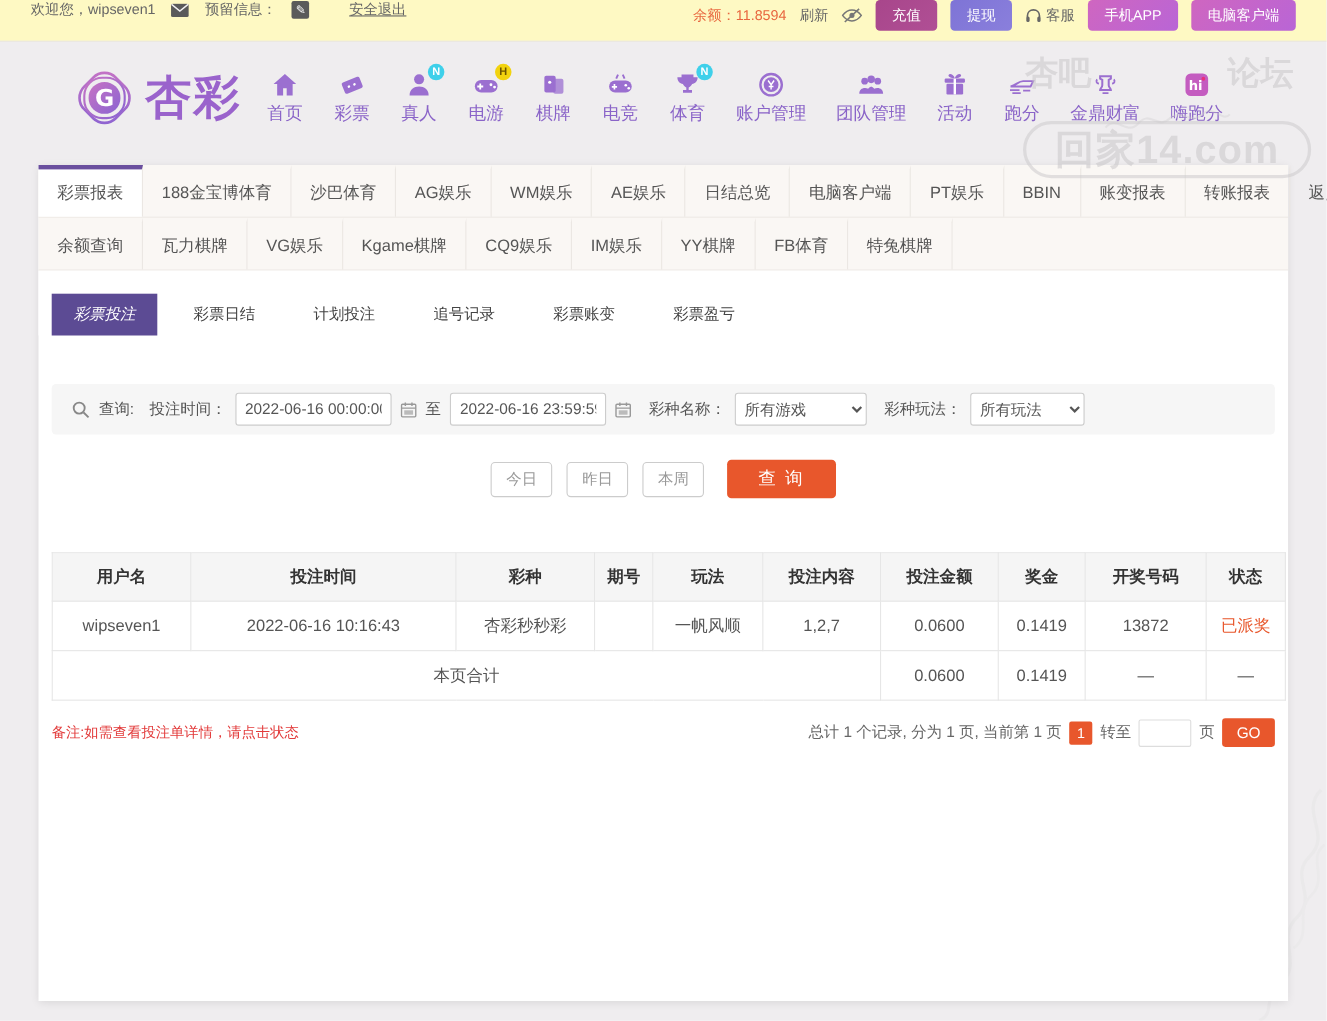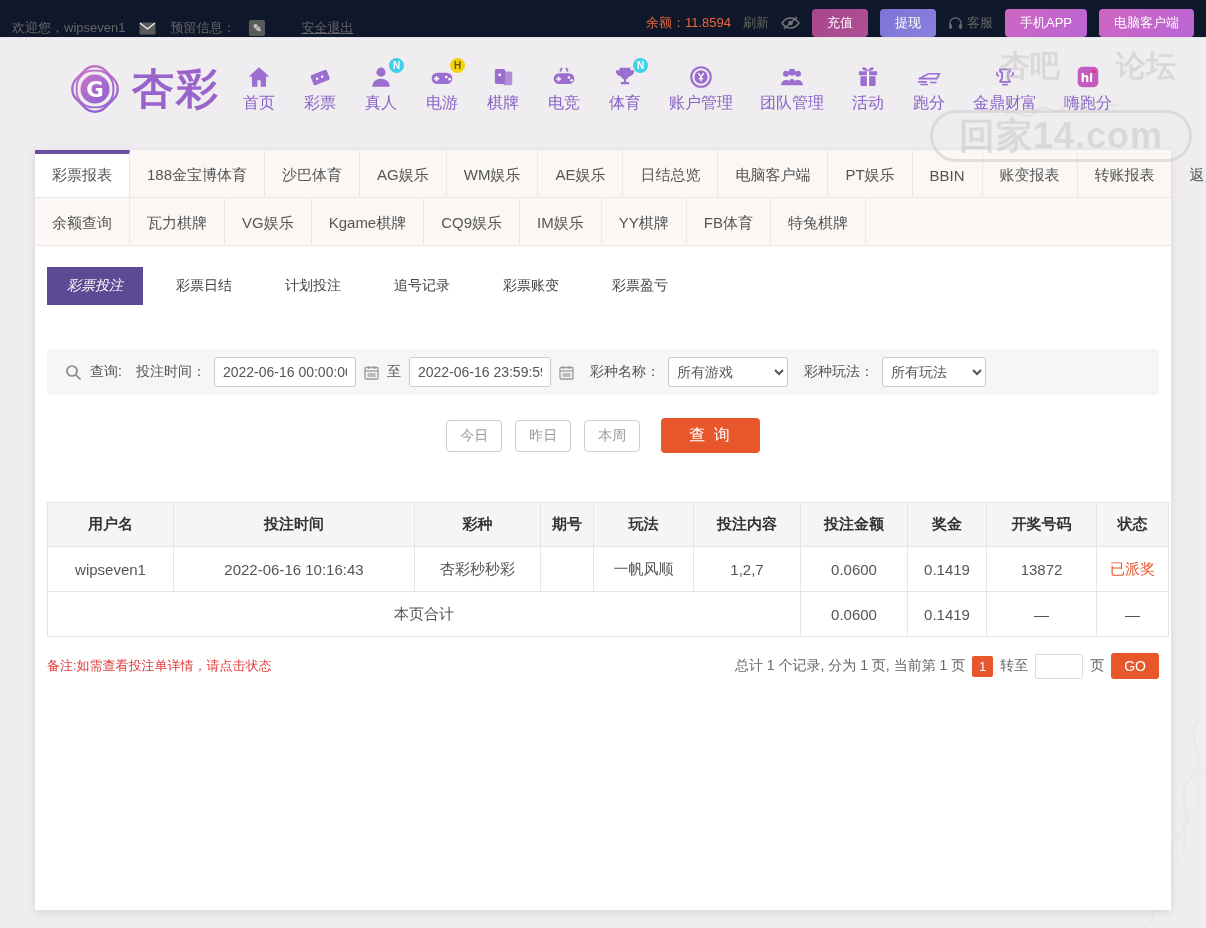--- a/index.html
+++ b/index.html
@@ -9,22 +9,22 @@
     background:#efedef; color:#555; font-size:14px;
     position:relative;
   }
   :root {
     --accent:#e8572c; --purple:#6a4f9e; --subtab-purple:#5c4b94;
     --navpurple:#8a64c8; --iconpurple:#9b6fd0;
   }
 
   
   .topbar {
-    height:38px; background:#0f172a; border-bottom:1px solid #e6e4e6;
-    display:flex; align-items:flex-end; padding:0 12px; font-size:13px; color:#666;
+    height:38px; background:#fef9c3; border-bottom:1px solid #e6e4e6;
+    display:flex; align-items:flex-start; padding:0 28px; font-size:13px; color:#666;
   }
   .topbar .left { display:flex; align-items:center; gap:14px; }
   .topbar .right { margin-left:auto; display:flex; align-items:center; gap:12px; }
   .logout { color:#666; text-decoration:underline; margin-left:22px; cursor:pointer; }
   .balance { color:#e8673f; }
   .pencil-box { display:inline-flex; width:16px; height:16px; background:#5a5a5a; color:#fff;
     border-radius:2px; align-items:center; justify-content:center; font-size:11px; cursor:pointer; }
   .mini-btn { color:#fff; border:none; border-radius:4px; font-size:13px;
     padding:5px 15px; cursor:pointer; }
   .btn-recharge { background:linear-gradient(135deg,#a8468b,#b04f95); }
@@ -299,21 +299,21 @@
             <rect x="2.5" y="2.5" width="19" height="19" rx="4.5" fill="#c45cc0"></rect>
             <text x="11" y="16.5" text-anchor="middle" font-size="11" font-weight="bold" fill="#fff" font-family="DejaVu Sans">hi</text>
             <circle cx="17.5" cy="7" r="1.6" fill="#e8307a"></circle>
           </svg>
 
      </span>
      <span class="lbl">嗨跑分</span>
       </div>
     </div>
 
-  <div class="wm wm-word" style="left:1000px;">杏吧</div>
+  <div class="wm wm-word" style="left:932px;">杏吧</div>
   <div class="wm wm-word" style="left:1116px;">论坛</div>
   <div class="wm wm-box">回家14.com</div>
   <svg class="flourish" style="left:1000px;top:58px;" width="120" height="30" viewBox="0 0 120 30">
     <path d="M5 20c10-12 20 8 30-4s18 6 28-4 20 6 30-4 18 8 25 0" fill="none" stroke="#cfcdcf" stroke-width="2"></path>
   </svg>
 </div>
 <svg class="flourish" style="right:0;bottom:0;" width="80" height="220" viewBox="0 0 80 220">
   <path d="M75 10c-20 20 10 40-10 60s8 36-12 56 6 40-14 60-4 24-20 34" fill="none" stroke="#e3e1e3" stroke-width="3"></path>
   <path d="M78 60c-16 12 4 30-12 46s2 34-16 48" fill="none" stroke="#e6e4e6" stroke-width="2.5"></path>
 </svg>

